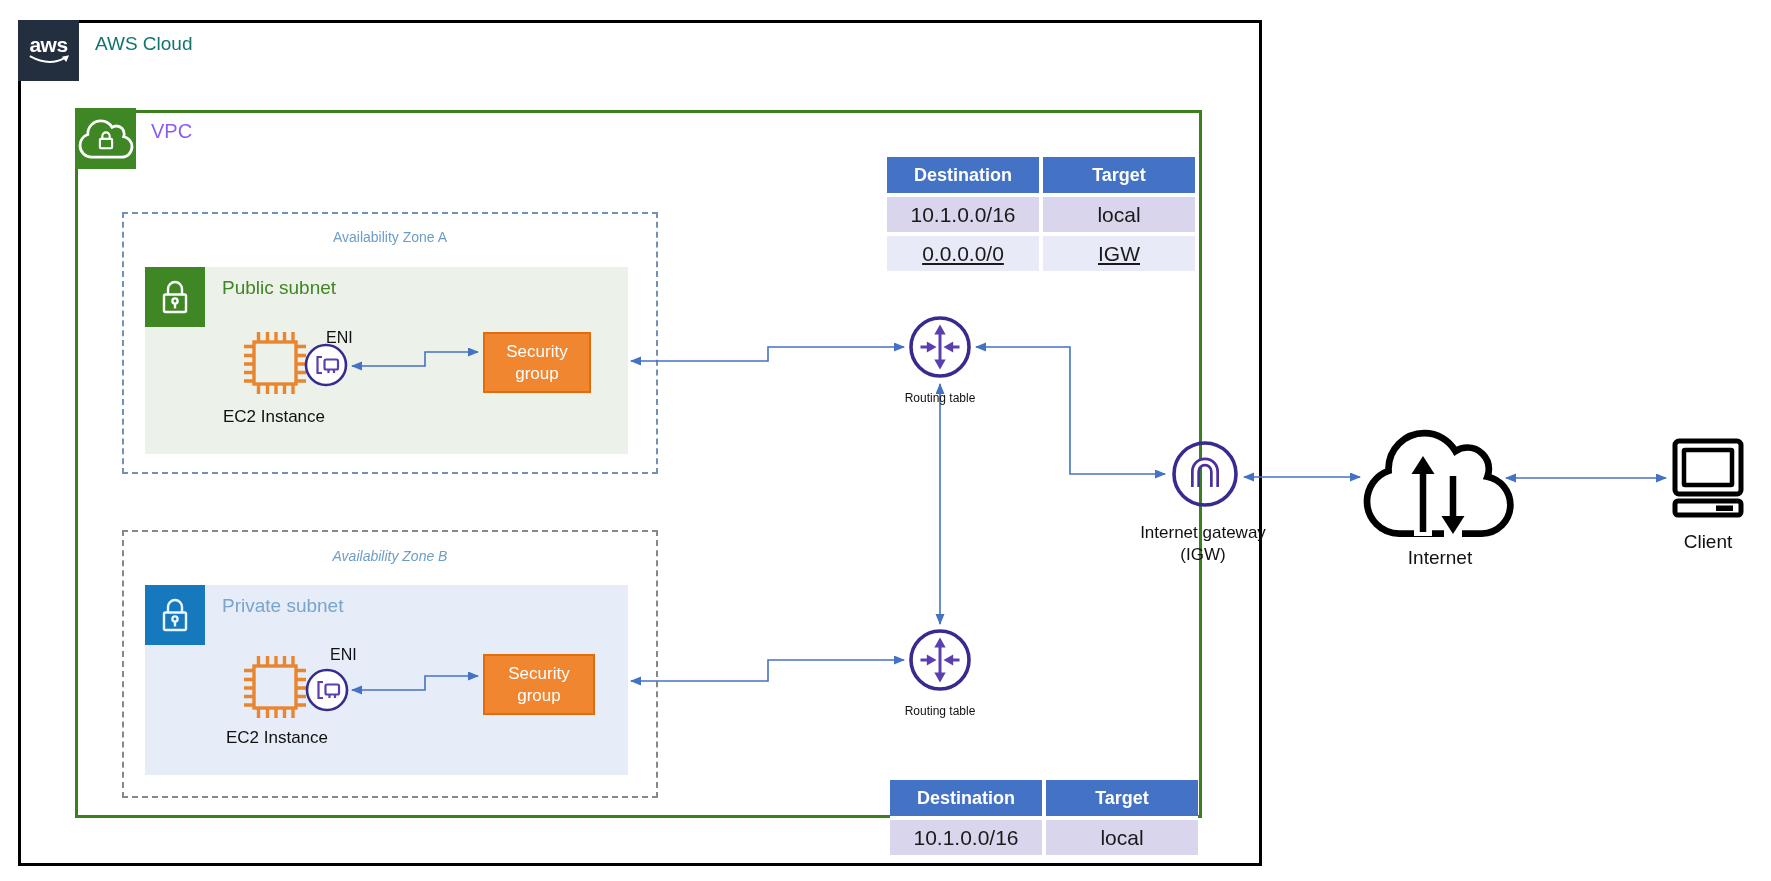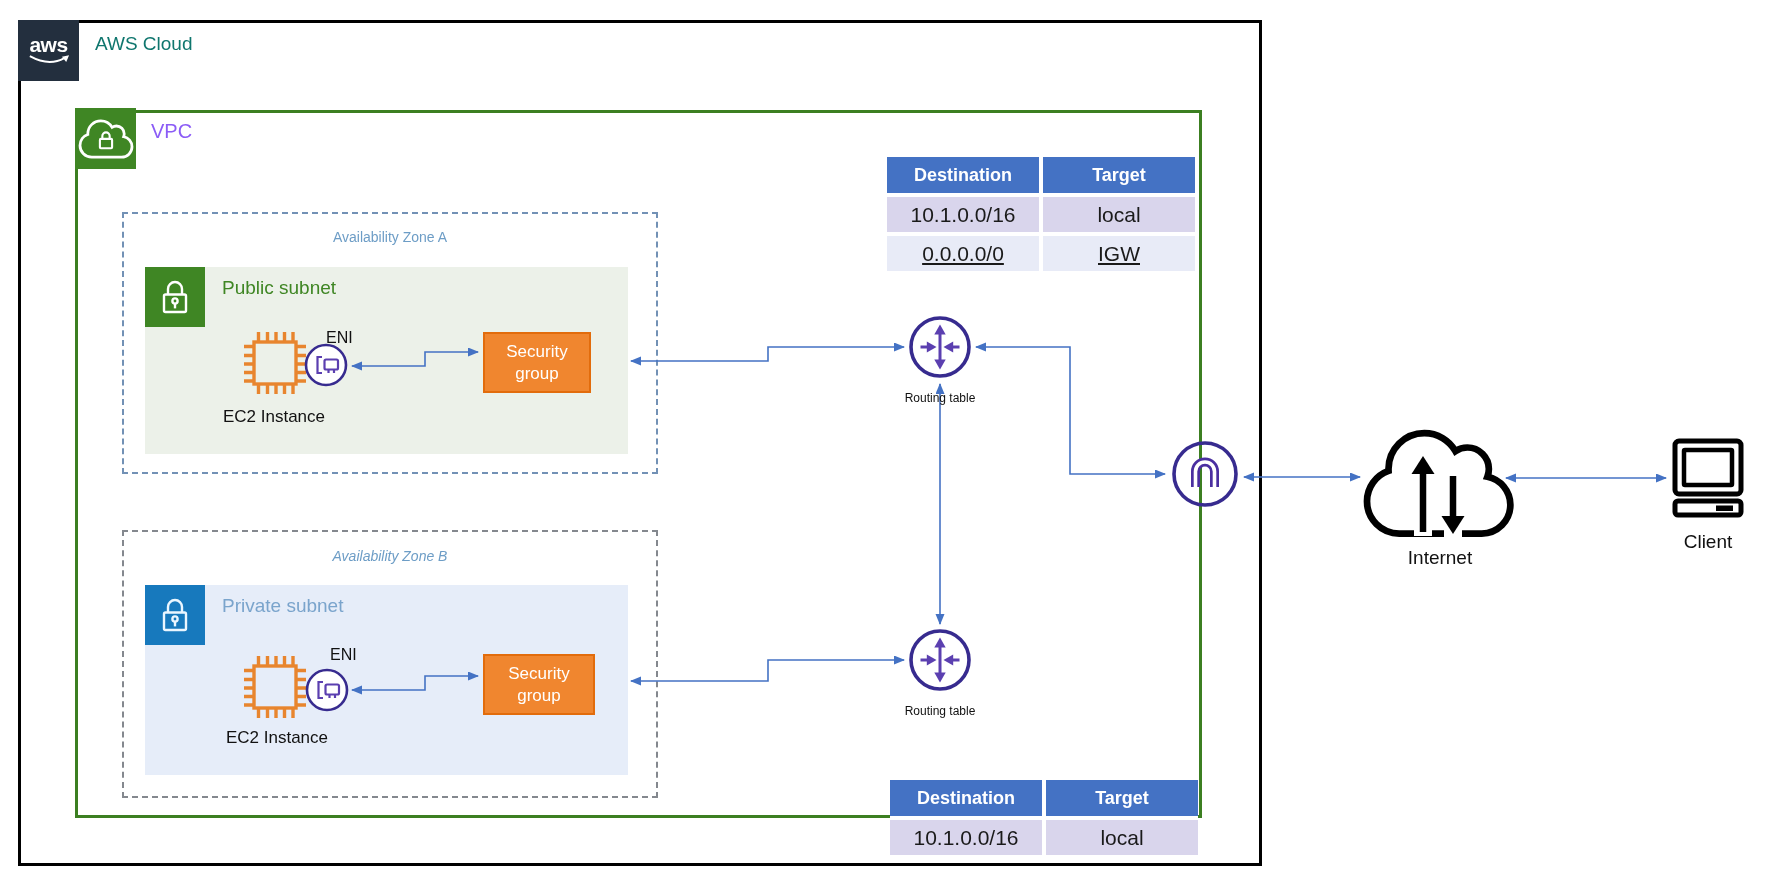--- a/index.html
+++ b/index.html
@@ -206,20 +206,21 @@
       <path d="M35.5,32 L45.2,26.6 V37.4 Z" stroke="none"></path>
     </g>
   </svg>
   <div class="abs lbl lbl-c rt-label" style="left:940px;top:704px;">Routing table</div>
 
   <svg class="abs icon" style="left:1171px;top:440px;" width="68" height="68" viewBox="0 0 68 68">
     <circle cx="34" cy="34" r="31" fill="none" stroke="#372B8F" stroke-width="3.6"></circle>
     <path d="M24.5,47 V31.5 a9.5,9.5 0 0 1 19,0 V47" fill="none" stroke="#4A2FA0" stroke-width="9"></path>
     <path d="M24.5,47 V31.5 a9.5,9.5 0 0 1 19,0 V47" fill="none" stroke="#fff" stroke-width="3.6"></path>
   </svg>
+  <div class="abs lbl lbl-c igw-label" style="left:1203px;top:522px;">Internet gateway (IGW)</div>
 
   <svg class="abs icon" style="left:1363px;top:424px;" width="152" height="118" viewBox="0 0 152 118">
     <g transform="translate(4,2) scale(0.224)">
       <path d="M537.6 226.6c4.1-10.7 6.4-22.4 6.4-34.6 0-53-43-96-96-96-19.7 0-38.1 6-53.3 16.2C367 64.2 315.3 32 256 32c-88.4 0-160 71.6-160 160 0 2.7.1 5.4.2 8.1C40.2 219.8 0 273.2 0 336c0 79.5 64.5 144 144 144h368c70.7 0 128-57.3 128-128 0-61.9-44-113.6-102.4-125.4z" fill="none" stroke="#000" stroke-width="30"></path>
     </g>
 
     <path d="M60,112 V40 M90,48 V114" stroke="#fff" stroke-width="18" fill="none"></path>
     <g stroke="#000" stroke-width="6.5" fill="#000">
       <path d="M60,108 V46" fill="none"></path>
       <path d="M60,32 L48.5,50 H71.5 Z" stroke="none"></path>

